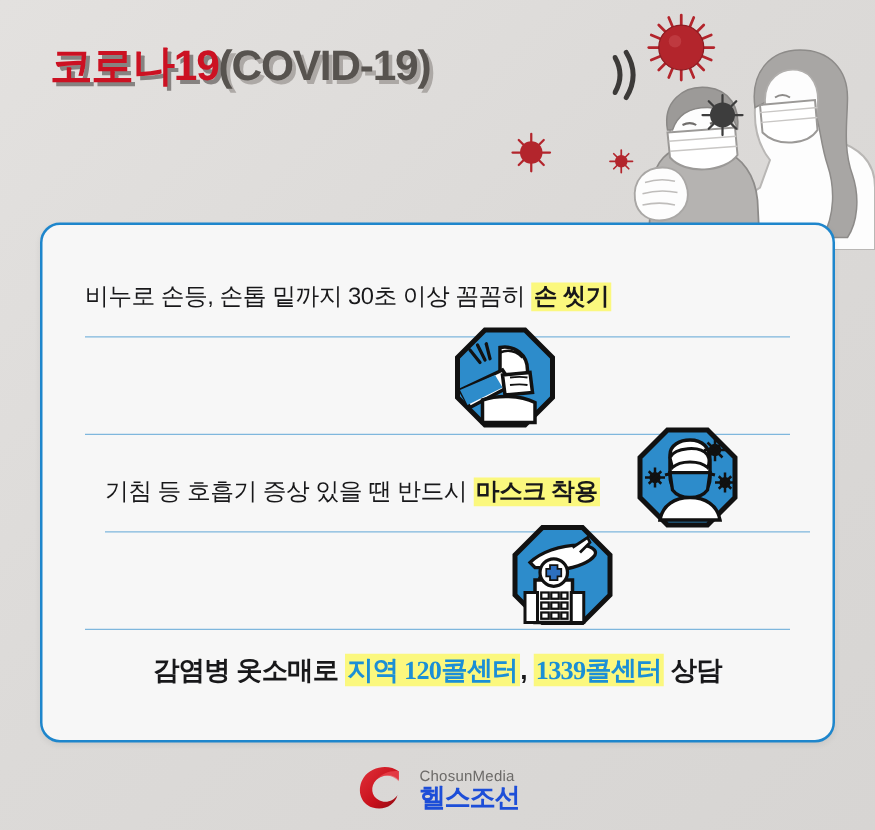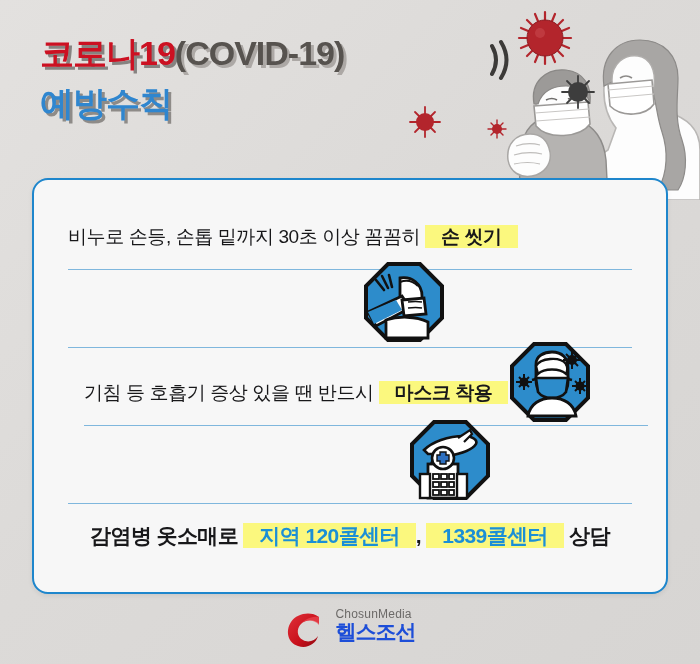--- a/index.html
+++ b/index.html
@@ -41,40 +41,40 @@
   .rows{position:relative;width:100%;height:100%;}
   .row{
     position:absolute; left:0; width:100%; height:78px;
   }
   .row .txt{
     position:absolute; left:34px; top:22px;
     font-size:19px; color:#18181a; white-space:nowrap;
     letter-spacing:-.4px;
   }
   .row .txt b{font-weight:bold;}
-  .hl{background:#fbf87e;padding:1px 16px;}
+  .hl{background:#fbf87e;padding:1px 2px;font-family:Liberation Serif, serif;}
   .sep{
     position:absolute; left:34px; right:34px; bottom:10px;
     height:1px; background:#7fb7dd;
   }
   .icon{position:absolute;}
 
   
   .bottom-line{
     position:absolute; left:0; top:342px; width:100%;
     text-align:center;
     font-size:21px; font-weight:bold; color:#18181a;
     letter-spacing:-.6px; white-space:nowrap;
   }
   .bottom-line .blue{color:#1b8fd6;}
 
   
   .logo{
     position:absolute; left:0; bottom:14px; width:100%;
-    display:flex; justify-content:center; align-items:flex-start; gap:9px;
+    display:flex; justify-content:center; align-items:flex-end; gap:9px;
   }
   .logo-mark{width:42px;height:42px;}
   .logo-text{display:flex;flex-direction:column;justify-content:center;}
   .logo-en{font-size:12px;color:#6c6a68;letter-spacing:.2px;line-height:13px;}
   .logo-ko{font-size:21px;font-weight:bold;color:#1d4ed8;letter-spacing:-1px;line-height:22px;}
 </style>
 </head>
 <body>
 
 <div class="bg-gradient"></div>
@@ -190,21 +190,20 @@
           <circle r="0" fill="#b3252c"></circle>
         </g>
     </g>
   </svg>
 </div>
 
 <div class="title-wrap">
   <div class="title-line">
     <span class="t-red">코로나19</span><span class="t-gray">(COVID-19)</span>
   </div>
-  <div class="title-line t-blue">예방수칙</div>
 </div>
 
 <div class="card">
   <div class="rows">
 
     <div class="row" style="top:22px;">
       <div class="txt">
         <span>비누로 손등, 손톱 밑까지 30초 이상 꼼꼼히 </span><b class="hl">손 씻기</b>
       </div>
       <div class="sep"></div>

